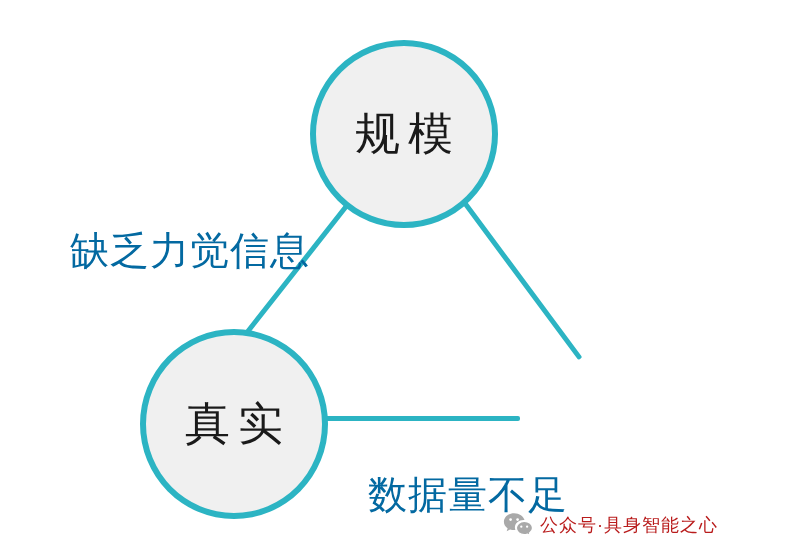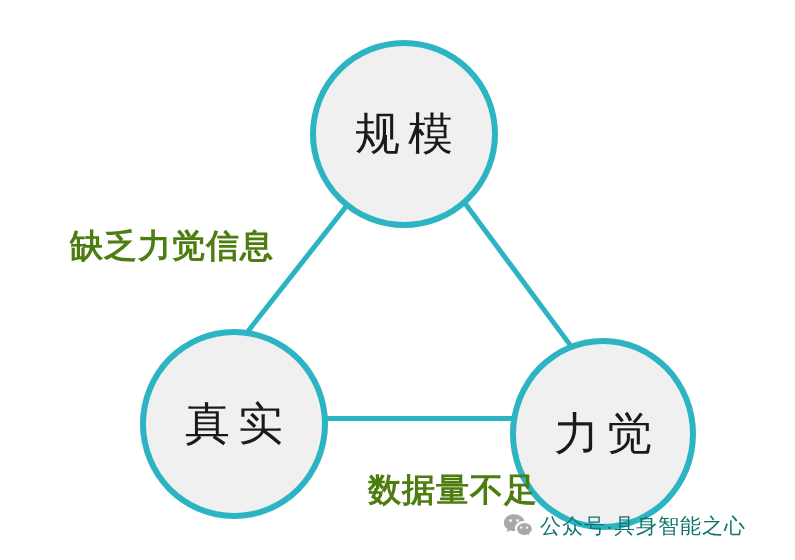--- a/index.html
+++ b/index.html
@@ -61,65 +61,62 @@
     font-size: 45px;
     color: #1A1A1A;
     letter-spacing: 8px;
     text-indent: 8px;
     white-space: nowrap;
     font-weight: 400;
   }
   
   .edge-label {
     position: absolute;
-    font-size: 33px;
-    color: #4d7c0f;
+    font-size: 39px;
+    color: #0369a1;
     z-index: 3;
     white-space: nowrap;
     letter-spacing: 1px;
-    font-weight: 700;
+    font-weight: 400;
   }
   .edge-label.lack   { left: 70px;  top: 224px; }
   .edge-label.s2r    { left: 523px; top: 226px; }
   .edge-label.data   { left: 322px; top: 468px; margin-left: 46px; }
   
   .watermark {
     position: absolute;
     left: 503px;
     top: 512px;
     display: flex;
     align-items: center;
     gap: 7px;
     z-index: 4;
   }
   .watermark .wm-text {
-    font-size: 21px;
-    color: #0f766e;
+    font-size: 18px;
+    color: #b91c1c;
     letter-spacing: 1px;
     white-space: nowrap;
   }
   .watermark svg { display: block; }
 </style>
 </head>
 <body>
 
 <div class="canvas">
 
   <div class="edge-line left"></div>
   <div class="edge-line right"></div>
   <div class="edge-line bottom"></div>
 
   <div class="node top">
     <span class="node-label">规模</span>
   </div>
   <div class="node left">
     <span class="node-label">真实</span>
-  </div>
-  <div class="node right">
-    <span class="node-label">力觉</span>
   </div>
 
   <div class="edge-label lack">缺乏力觉信息</div>
   <div class="edge-label data">数据量不足</div>
 
   <div class="watermark">
     <span>
       <svg width="30" height="26" viewBox="0 0 30 26">
 
         <path fill="#A9A9A9" d="M11.2 1.2 C5.3 1.2 0.9 5.0 0.9 9.7 c0 2.7 1.4 5.0 3.7 6.6 l-0.9 3.0 3.4-1.8 c1.2 0.4 2.6 0.6 4.1 0.6 0.4 0 0.8 0 1.2-0.1 -0.3-0.8-0.5-1.6-0.5-2.5 0-4.2 3.9-7.5 8.7-7.5 0.3 0 0.6 0 0.9 0.1 C20.6 4.1 16.3 1.2 11.2 1.2 Z"></path>

